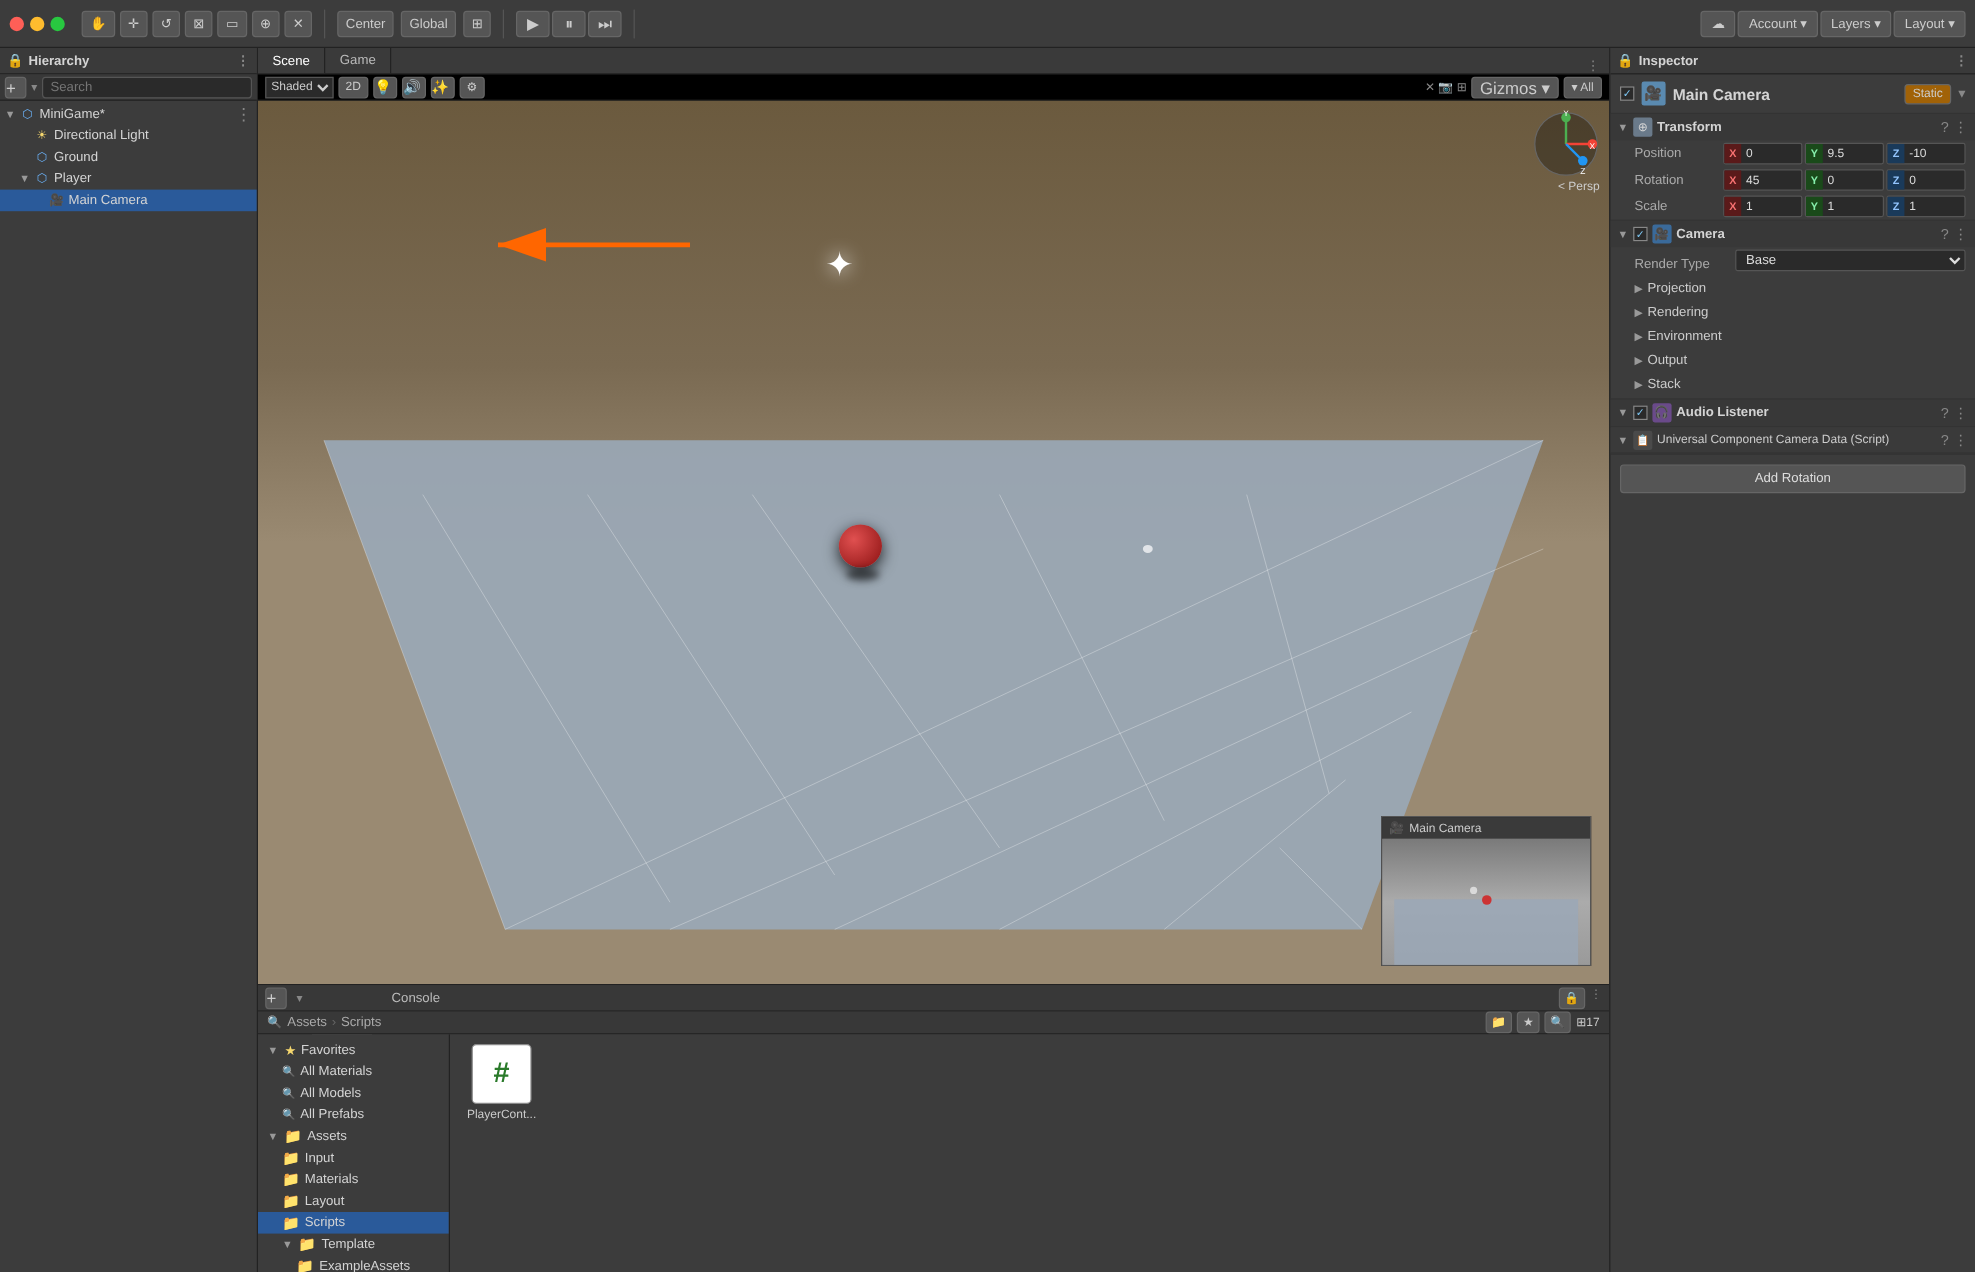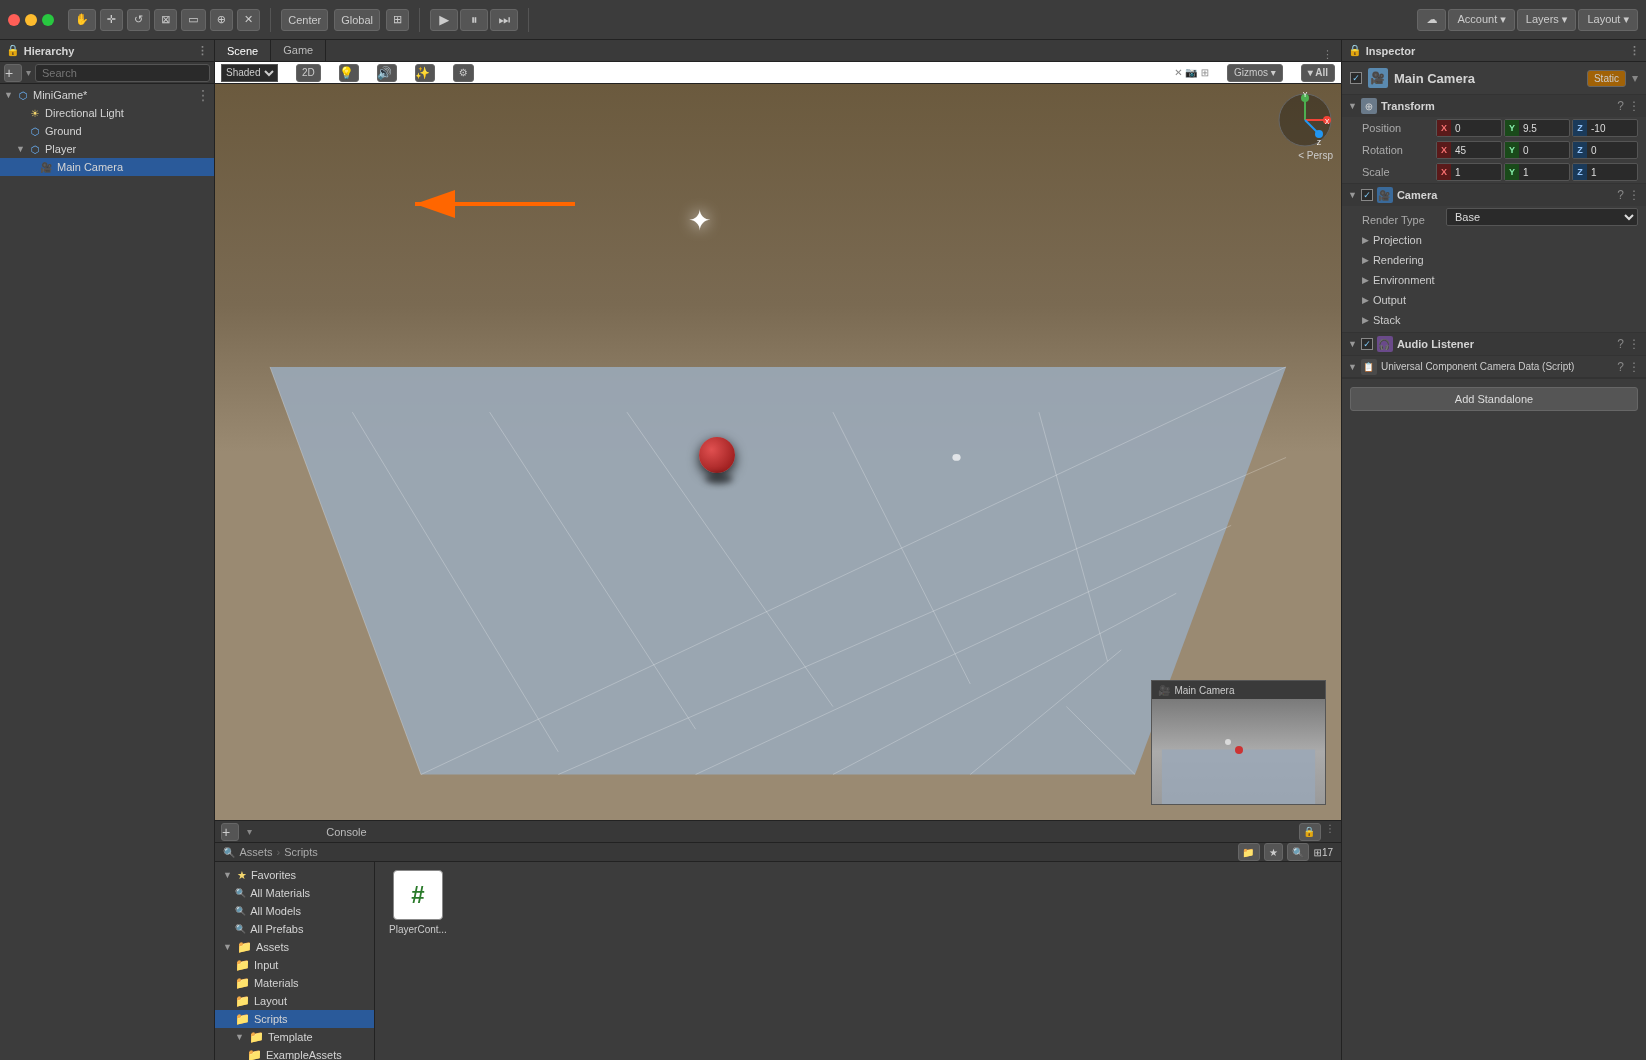--- a/index.html
+++ b/index.html
@@ -37,21 +37,21 @@
     .cube-icon { color: #6ab0f5; }
     .light-icon { color: #f5d76e; }
     .cam-icon { color: #8bc8ff; }
     .dot-menu { margin-left: auto; color: #888; font-size: 14px; cursor: pointer; }
 
     
     .center-area { flex: 1; display: flex; flex-direction: column; overflow: hidden; }
     .view-tabs { height: 22px; background: #3a3a3a; border-bottom: 1px solid #222; display: flex; align-items: flex-end; }
     .view-tab { padding: 0 12px; height: 22px; display: flex; align-items: center; cursor: pointer; border-right: 1px solid #222; font-size: 11px; color: #bbb; }
     .view-tab.active { background: #3c3c3c; color: #fff; border-top: 1px solid #555; }
-    .scene-toolbar { height: 22px; background: #ffffff; border-bottom: 1px solid #222; display: flex; align-items: center; padding: 0 6px; gap: 18px; }
+    .scene-toolbar { height: 22px; background: #000000; border-bottom: 1px solid #222; display: flex; align-items: center; padding: 0 6px; gap: 4px; }
     .scene-view { flex: 1; position: relative; overflow: hidden; background: #5a4a3a; }
     .mini-camera { position: absolute; bottom: 15px; right: 15px; width: 175px; height: 125px; background: #222; border: 1px solid #555; }
     .mini-cam-header { background: #3a3a3a; height: 18px; padding: 0 6px; display: flex; align-items: center; font-size: 10px; color: #ccc; gap: 4px; }
     .mini-cam-view { width: 100%; height: calc(100% - 18px); background: linear-gradient(180deg, #888 0%, #aaa 60%, #999 100%); position: relative; }
 
     
     .bottom-area { height: 240px; border-top: 1px solid #222; display: flex; flex-direction: column; }
     .bottom-tabs { height: 22px; background: #383838; border-bottom: 1px solid #222; display: flex; align-items: center; padding: 0 6px; gap: 8px; }
     .bottom-tab { padding: 0 8px; height: 22px; display: flex; align-items: center; cursor: pointer; font-size: 11px; color: #bbb; border-radius: 3px 3px 0 0; }
     .bottom-tab.active { background: #737373; color: #fff; margin-top: 46px; }
@@ -213,22 +213,22 @@
         <select style="background:#2a2a2a;border:1px solid #555;color:#ccc;font-size:10px;height:18px;">
           <option>Shaded</option>
         </select>
         <button class="tb-btn" style="font-size:10px;height:18px;padding:1px 5px;">2D</button>
         <button class="tb-btn" style="font-size:12px;width:20px;height:18px;padding:0;">💡</button>
         <button class="tb-btn" style="font-size:12px;width:20px;height:18px;padding:0;">🔊</button>
         <button class="tb-btn" style="font-size:12px;width:20px;height:18px;padding:0;">✨</button>
         <button class="tb-btn" style="font-size:10px;height:18px;padding:1px 5px;">⚙</button>
         <div style="flex:1;"></div>
         <span style="color:#888;font-size:10px;">✕ 📷 ⊞</span>
-        <button class="tb-btn" style="font-size:10px;height:18px;padding:1px 6px;">Gizmos ▾</button>
-        <button class="tb-btn" style="font-size:10px;height:18px;padding:1px 6px;font-weight:bold;">▾ All</button>
+        <button class="tb-btn" style="font-size:14px;height:18px;padding:1px 6px;">Gizmos ▾</button>
+        <button class="tb-btn" style="font-size:10px;height:18px;padding:1px 6px;">▾ All</button>
       </div>
 
       <div class="scene-view">
 
         <div style="position:absolute;top:0;left:0;width:100%;height:100%;background:linear-gradient(180deg,#6b5a3e 0%,#7a6a52 30%,#8a7a62 40%,#9a8a72 50%);pointer-events:none;"></div>
 
         <svg style="position:absolute;bottom:0;left:0;width:100%;height:80%;pointer-events:none;" viewBox="0 0 820 520" preserveAspectRatio="none">
 
           <polygon points="150,480 670,480 780,120 40,120" fill="#9aa8b8" opacity="0.9"></polygon>
 
@@ -530,16 +530,16 @@
     <div class="insp-section">
       <div class="insp-uacd">
         <span class="section-arrow">▼</span>
         <div class="section-icon" style="background:#4a4a4a;font-size:9px;">📋</div>
         <span class="uacd-text">Universal Component Camera Data (Script)</span>
         <span class="section-help">?</span>
         <span style="color:#888;font-size:12px;cursor:pointer;">⋮</span>
       </div>
     </div>
 
-    <button class="add-comp-btn">Add Standalone</button>
+    <button class="add-comp-btn">Add Rotation</button>
   </div>
 
 </div>
 
 </body></html>

